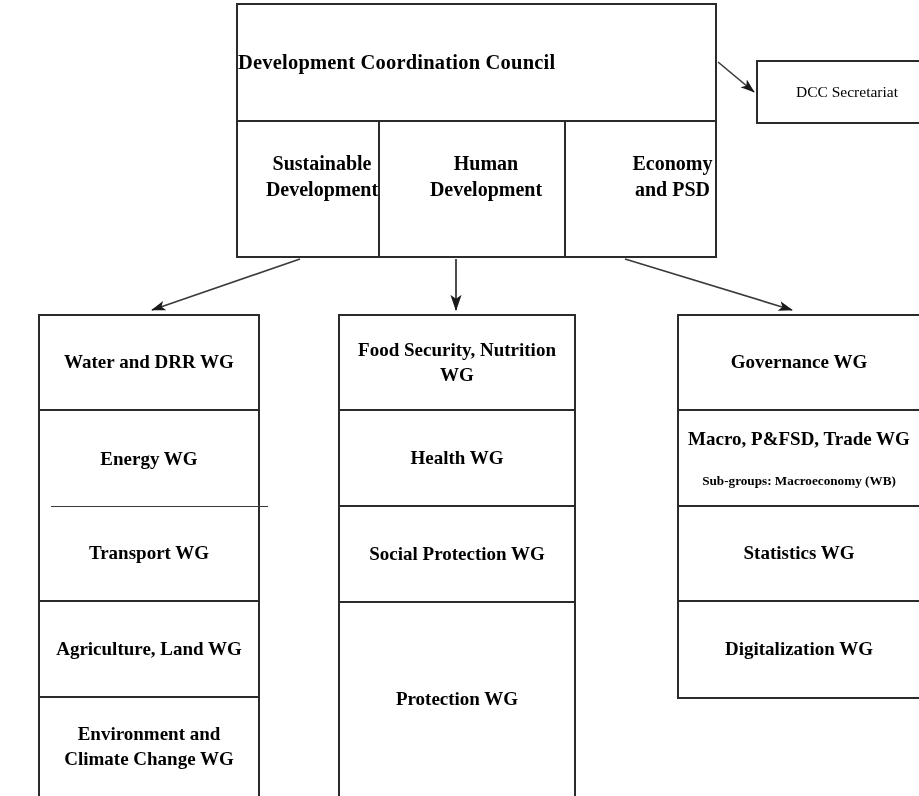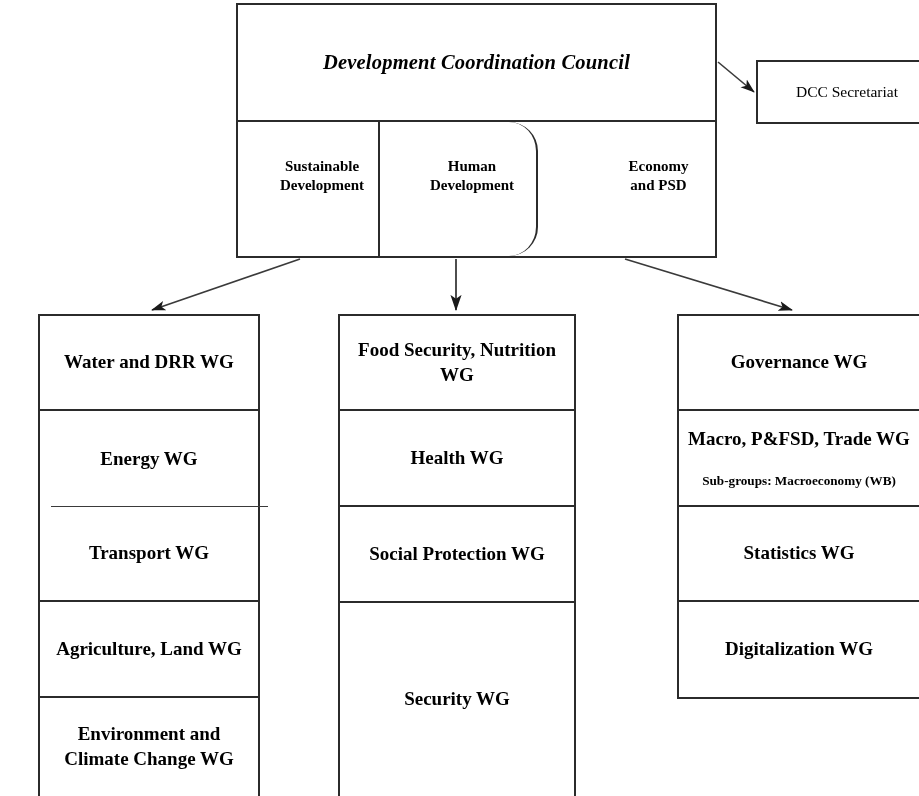--- a/index.html
+++ b/index.html
@@ -41,24 +41,22 @@
     box-sizing: border-box;
     border: 2px solid #2b2b2b;
     background: #ffffff;
     display: flex;
     flex-direction: column;
   }
   #council-title-row {
     height: 117px;
     display: flex;
     align-items: center;
-    justify-content: center;
     border-bottom: 2px solid #2b2b2b;
     box-sizing: border-box;
-    font-style: italic;
   }
   #council-title-row .t {
     font-weight: bold;
     font-size: 20.5px;
     letter-spacing: 0.2px;
   }
   #pillars-row {
     flex: 1;
     display: flex;
   }
@@ -66,27 +64,27 @@
     display: flex;
     align-items: center;
     justify-content: center;
     text-align: center;
     border-right: 2px solid #2b2b2b;
     box-sizing: border-box;
   }
   .pillar:last-child { border-right: none; }
   .pillar .t {
     font-weight: bold;
-    font-size: 15px;
+    font-size: 20px;
     line-height: 1.3;
     padding-bottom: 26px;
     margin-left: 28px;
   }
   #pillar-0 { width: 142px; }
-  #pillar-1 { width: 158px; border-radius: 29px; }
+  #pillar-1 { width: 186px; }
   #pillar-2 { flex: 1; padding-left: 36px; }
 
   
   #secretariat-box {
     left: 756px;
     top: 60px;
     width: 182px;
     height: 64px;
   }
   #secretariat-box .t {
@@ -232,21 +230,21 @@
     <div class="wg-cell" style="height:95px">
       <span class="main">Food Security, Nutrition WG</span>
     </div>
     <div class="wg-cell" style="height:96px">
       <span class="main">Health WG</span>
     </div>
     <div class="wg-cell" style="height:96px">
       <span class="main">Social Protection WG</span>
     </div>
     <div class="wg-cell" style="flex:1">
-      <span class="main">Security WG</span>
+      <span class="main">Protection WG</span>
     </div>
   </div>
 
   <div class="wg-column" id="wg-col-2">
     <div class="wg-cell" style="height:95px">
       <span class="main">Governance WG</span>
     </div>
     <div class="wg-cell" style="height:96px">
       <span class="main">Macro, P&amp;FSD, Trade WG</span>
       <span class="sub">Sub-groups: Macroeconomy (WB)</span>

